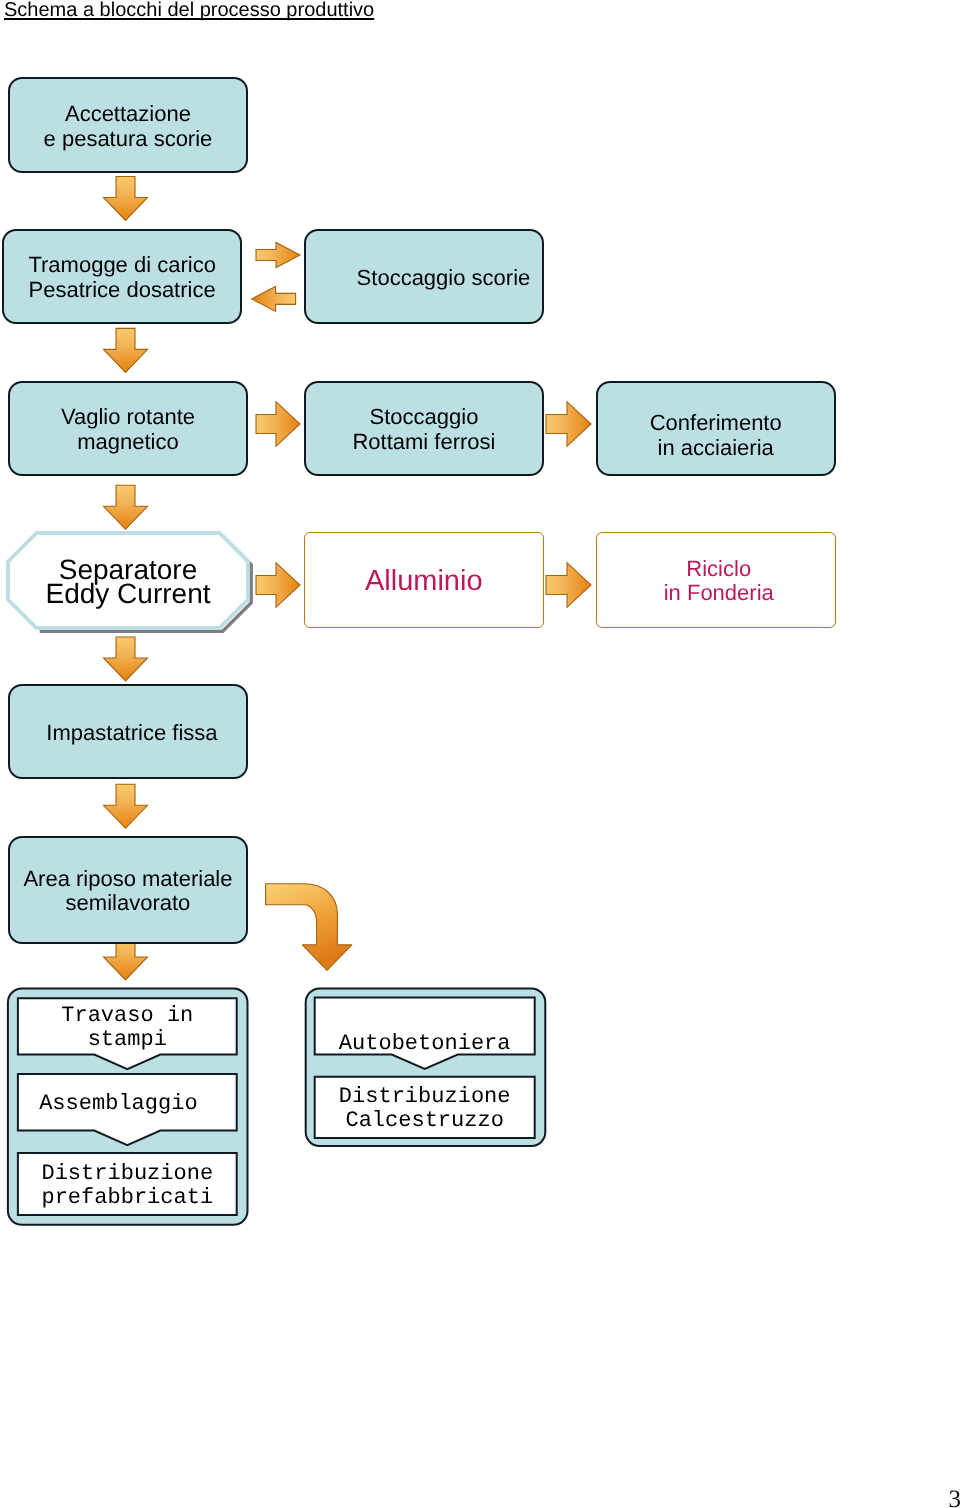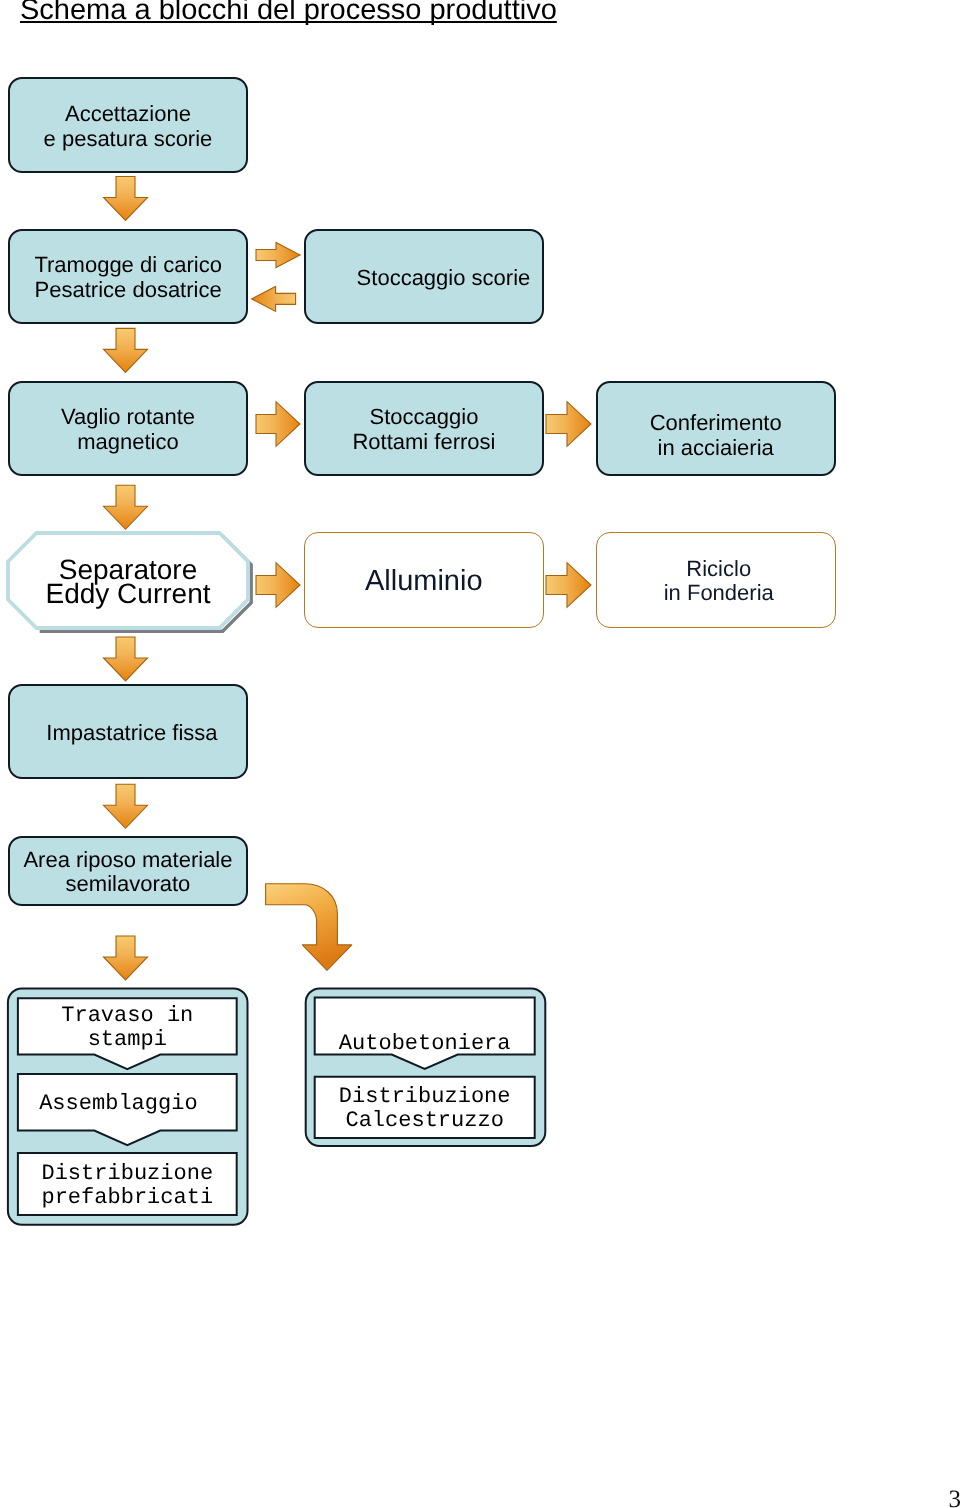--- a/index.html
+++ b/index.html
@@ -3,30 +3,30 @@
 <meta charset="utf-8">
 <title>Schema a blocchi del processo produttivo</title>
 <style>
   html,body{margin:0;padding:0;background:#ffffff;}
   *{-webkit-font-smoothing:antialiased;text-rendering:geometricPrecision;}
   body{-webkit-font-smoothing:antialiased;}
   .page{transform:translateZ(0);}
   body{width:960px;height:1508px;position:relative;overflow:hidden;
        font-family:"Liberation Sans",sans-serif;color:#000;}
   .page{position:absolute;left:0;top:0;width:960px;height:1508px;}
-  #title{position:absolute;left:20px;top:-1px;font-family:"Liberation Sans",sans-serif;
-         font-size:29px;line-height:22px;text-decoration:underline;
+  #title{position:absolute;left:4px;top:-1px;font-family:"Liberation Sans",sans-serif;
+         font-size:20px;line-height:22px;text-decoration:underline;
          text-underline-offset:2px;text-decoration-thickness:1.8px;
          text-decoration-skip-ink:none;white-space:nowrap;}
   .node{position:absolute;box-sizing:border-box;display:flex;align-items:center;
         justify-content:center;text-align:center;line-height:24.5px;}
   .node>span{display:block;position:relative;top:1.5px;}
   .blue{background:#bcdfe3;border:2px solid #101a22;border-radius:14px;font-size:22px;}
-  .orange{background:#ffffff;border:1.5px solid #b5791f;border-radius:14px;
-          font-size:22px;color:#0f172a;}
+  .orange{background:#ffffff;border:1.5px solid #b5791f;border-radius:6px;
+          font-size:22px;color:#be185d;}
   .octa{background:transparent;font-size:28px;}
   .chaintext{background:transparent;font-size:22px;}
   .chaintext>span{top:2px;font-family:Liberation Mono, monospace;}
   svg.layer{position:absolute;left:0;top:0;width:960px;height:1508px;overflow:visible;}
   #pageno{position:absolute;left:948.5px;top:1487px;font-family:"Liberation Serif",serif;
           font-size:25px;line-height:25px;color:#111;}
 </style>
 </head>
 <body>
 
@@ -82,21 +82,21 @@
         <polygon points="116.00,936.00 135.00,936.00 135.00,957.00 147.50,957.00 125.50,980.00 103.50,957.00 116.00,957.00" fill="url(#ag)" stroke="#a5620f" stroke-width="1.1" stroke-linejoin="miter"></polygon>
         <path d="M265.6,883.7 L304.5,883.7 C323.5,883.7 337.4,895.7 337.4,914 L337.4,944.9 L351.8,944.9 L327,970.3 L302.4,944.9 L316.6,944.9 L316.6,921 C316.6,913.4 311,904.8 304.2,904.8 L265.6,904.8 Z" fill="url(#agd)" stroke="#a5620f" stroke-width="1.1" stroke-linejoin="round"></path>
       </g>
   </svg>
 
   <div id="nodes">
       <div class="node blue" style="left: 7.8px; top: 77.3px; width: 240.3px; height: 95.8px;">
         <span style="white-space: pre-line;">Accettazione
 e pesatura scorie</span>
       </div>
-      <div class="node blue" style="left: 8px; top: 228.8px; width: 240.3px; height: 95px;">
+      <div class="node blue" style="left: 2px; top: 228.8px; width: 240.3px; height: 95px;">
         <span style="white-space: pre-line;">Tramogge di carico
 Pesatrice dosatrice</span>
       </div>
       <div class="node blue" style="left: 303.8px; top: 228.8px; width: 240.3px; height: 95px; padding-left: 39px;">
         <span>Stoccaggio scorie</span>
       </div>
       <div class="node blue" style="left: 7.8px; top: 380.8px; width: 240.3px; height: 95.2px;">
         <span style="white-space: pre-line;">Vaglio rotante
 magnetico</span>
       </div>
@@ -115,21 +115,21 @@
       <div class="node orange" style="left: 303.6px; top: 531.8px; width: 240.3px; height: 96.4px; font-size: 29px;">
         <span>Alluminio</span>
       </div>
       <div class="node orange" style="left: 595.6px; top: 531.8px; width: 240.3px; height: 96.4px; padding-left: 6px;">
         <span style="white-space: pre-line;">Riciclo
 in Fonderia</span>
       </div>
       <div class="node blue" style="left: 7.8px; top: 683.8px; width: 240.3px; height: 95.2px; padding-left: 8px;">
         <span>Impastatrice fissa</span>
       </div>
-      <div class="node blue" style="left: 7.8px; top: 835.8px; width: 240.3px; height: 70px;">
+      <div class="node blue" style="left: 7.8px; top: 835.8px; width: 240.3px; height: 108px;">
         <span style="white-space: pre-line;">Area riposo materiale
 semilavorato</span>
       </div>
       <div class="node chaintext" style="left: 17.9px; top: 998.3px; width: 218.8px; height: 56.3px;">
         <span>Travaso in stampi</span>
       </div>
       <div class="node chaintext" style="left: 17.9px; top: 1074.1px; width: 201px; height: 56.5px;">
         <span>Assemblaggio</span>
       </div>
       <div class="node chaintext" style="left: 17.9px; top: 1153.1px; width: 218.8px; height: 61.9px;">

